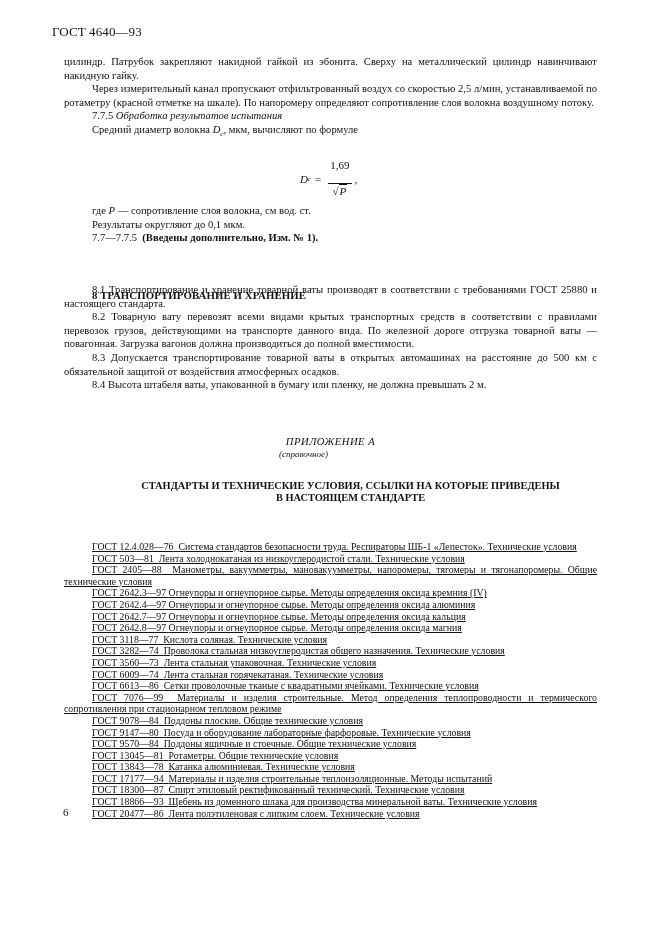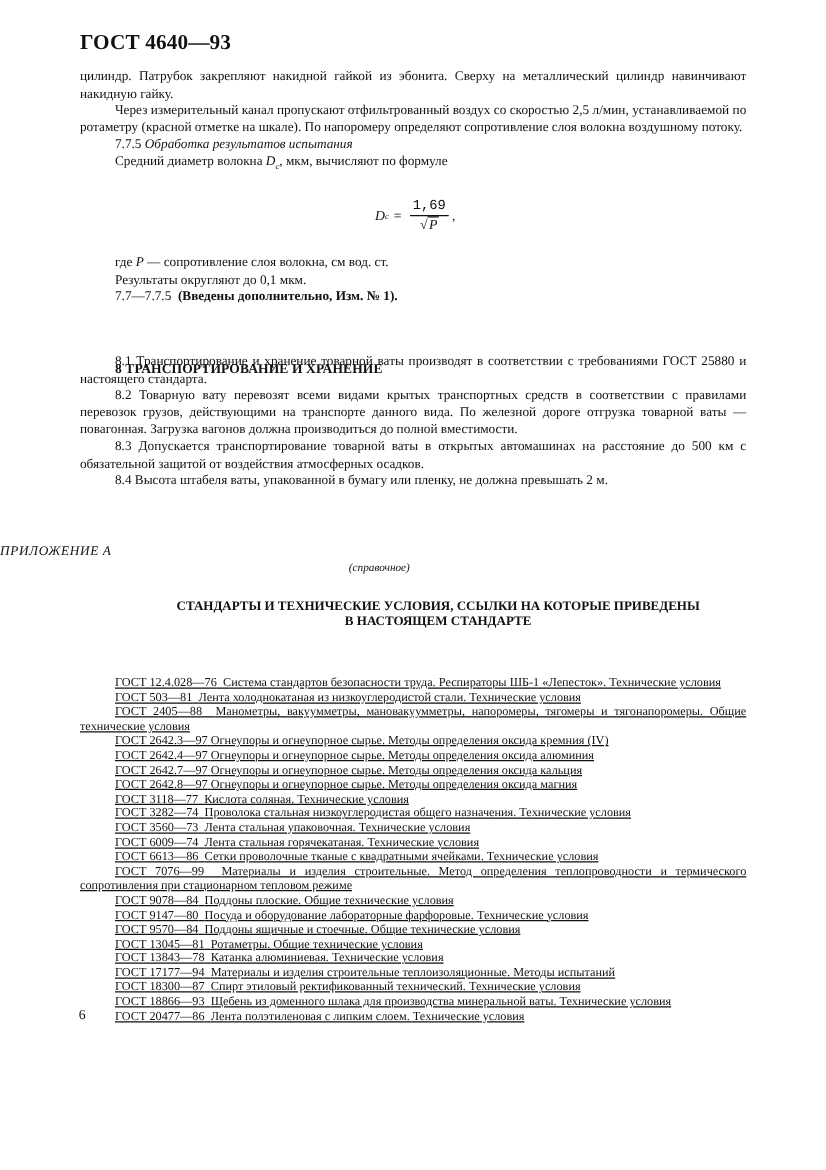--- a/index.html
+++ b/index.html
@@ -2,47 +2,47 @@
 <html><head>
 <meta charset="utf-8">
 <style>
   html, body { margin: 0; padding: 0; background: #ffffff; }
   body {
     width: 661px; height: 936px; position: relative; overflow: hidden;
     font-family: "Liberation Serif", "DejaVu Serif", serif;
     color: #111111;
   }
   .header {
-    position: absolute; left: 64px; top: 24px;
-    font-weight: bold; font-size: 17px; letter-spacing: 0.1px;
+    position: absolute; left: 52px; top: 24px;
+    font-weight: normal; font-size: 13px; letter-spacing: 0.1px;
   }
   .p { font-size: 10.6px; line-height: 13.6px; text-align: justify; margin: 0; }
   .ind { text-indent: 28px; }
   .it { font-style: italic; }
   .b { font-weight: bold; }
   #body1 { position: absolute; left: 64px; top: 55px; width: 533px; }
   .formula {
     position: absolute; left: 300px; top: 159px; font-size: 11px;
     display: flex; align-items: center;
   }
   .frac { display: inline-flex; flex-direction: column; align-items: center; margin: 0 3px; }
-  .frac .num { border-bottom: 1px solid #111; padding: 0 2px 1px; line-height: 12px; font-family: Liberation Mono, monospace; }
+  .frac .num { border-bottom: 1px solid #111; padding: 0 2px 12px; line-height: 12px; }
   .frac .den { line-height: 13px; padding-top: 1px; font-style: italic; }
   .sqrt { font-style: normal; }
   .sqrt-arg { border-top: 1px solid #111; font-style: italic; padding: 0 1px; }
   sub { font-size: 7px; font-style: italic; }
   #body2 { position: absolute; left: 64px; top: 204px; width: 533px; }
   .h8 {
     position: absolute; left: 92px; top: 257px; font-weight: bold;
     font-size: 10.8px; letter-spacing: 0.1px; margin-top: 32px;
   }
   #body3 { position: absolute; left: 64px; top: 283px; width: 533px; }
   .appx-title {
     position: absolute; left: 0; width: 661px; top: 436px;
-    text-align: left; font-style: italic; font-size: 10.6px; letter-spacing: 0.5px;
+    text-align: center; font-style: italic; font-size: 10.6px; letter-spacing: 0.5px;
   }
   .appx-sub {
     position: absolute; left: 0; width: 607px; top: 449px;
     text-align: center; font-style: italic; font-size: 9px;
   }
   .appx-head {
     position: absolute; left: 0; width: 661px; top: 480px;
     text-align: center; font-weight: bold; font-size: 10.4px; line-height: 12.4px; padding-left: 20px;
   }
   #refs { position: absolute; left: 64px; top: 541px; width: 533px; text-decoration: underline; }

